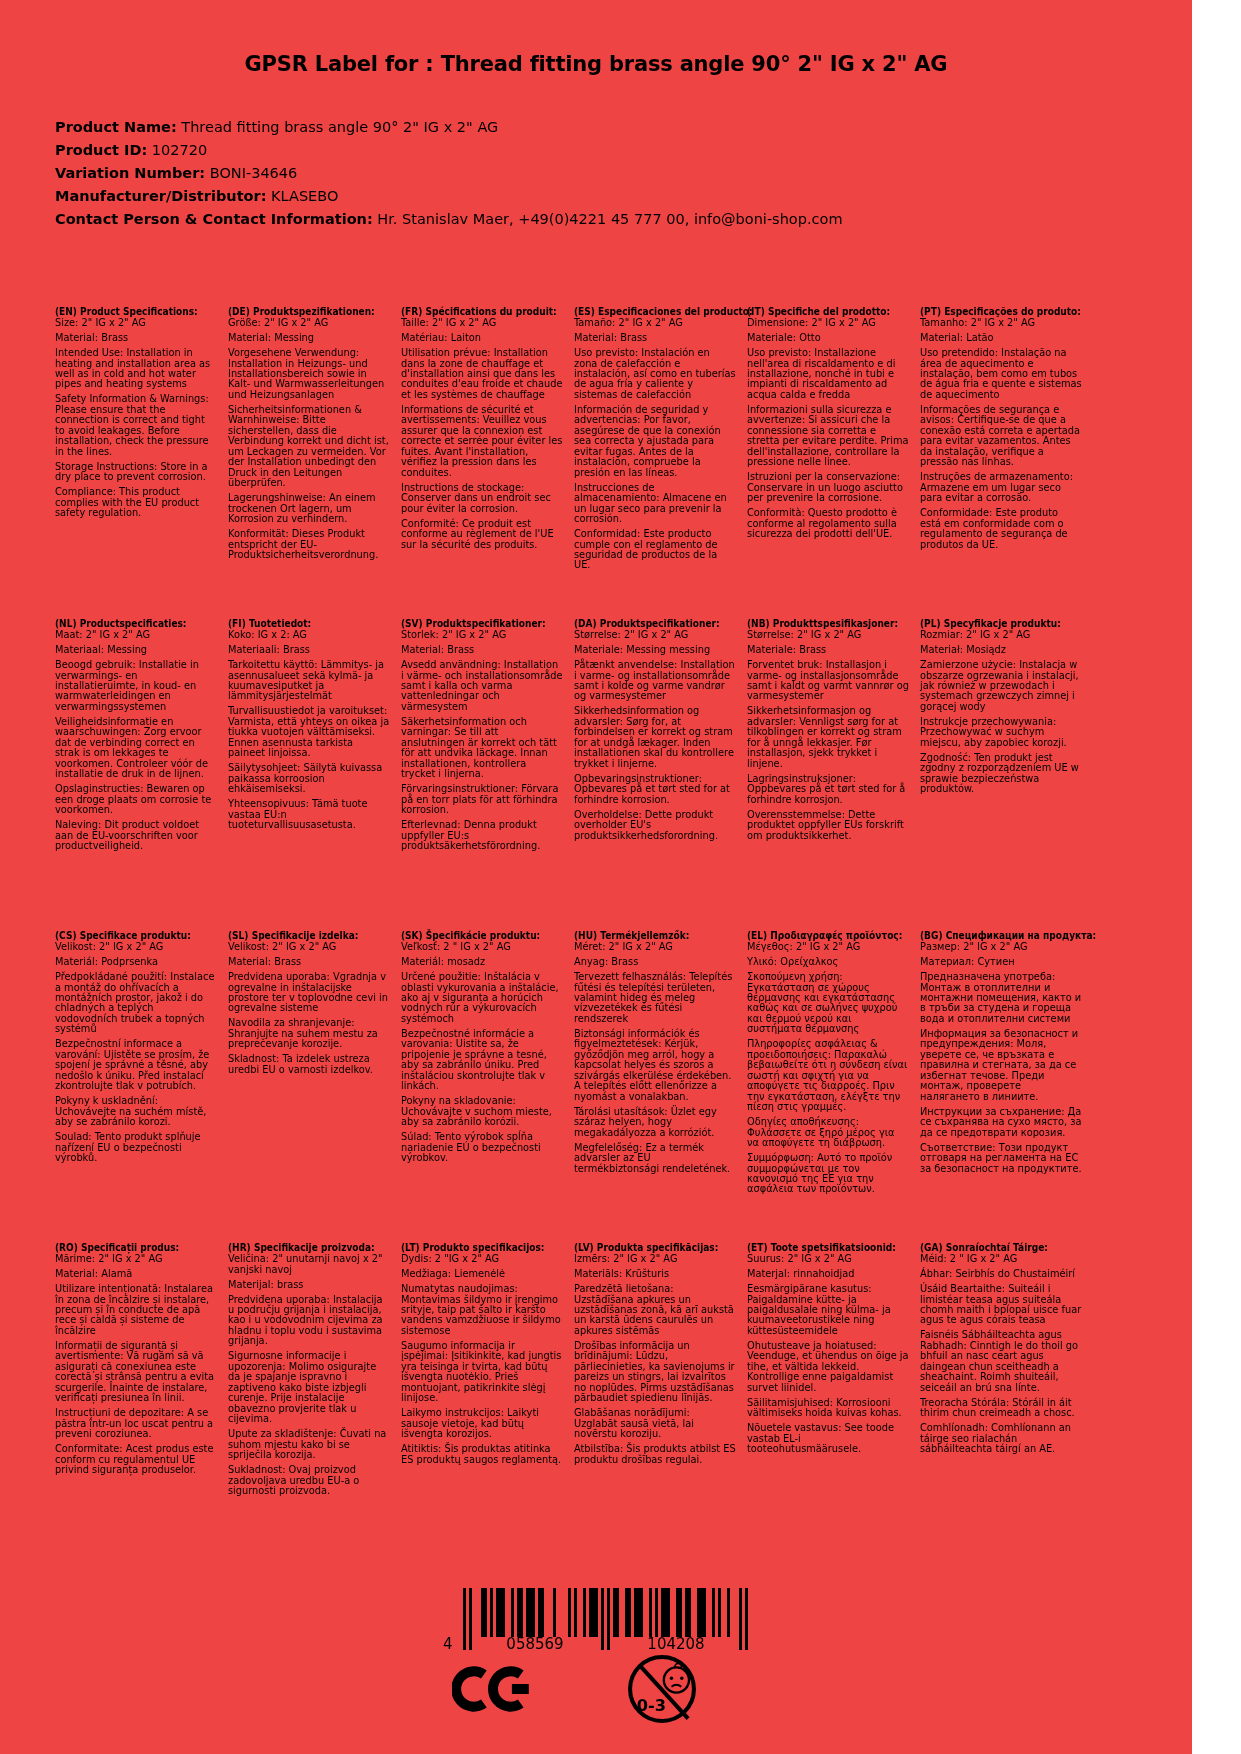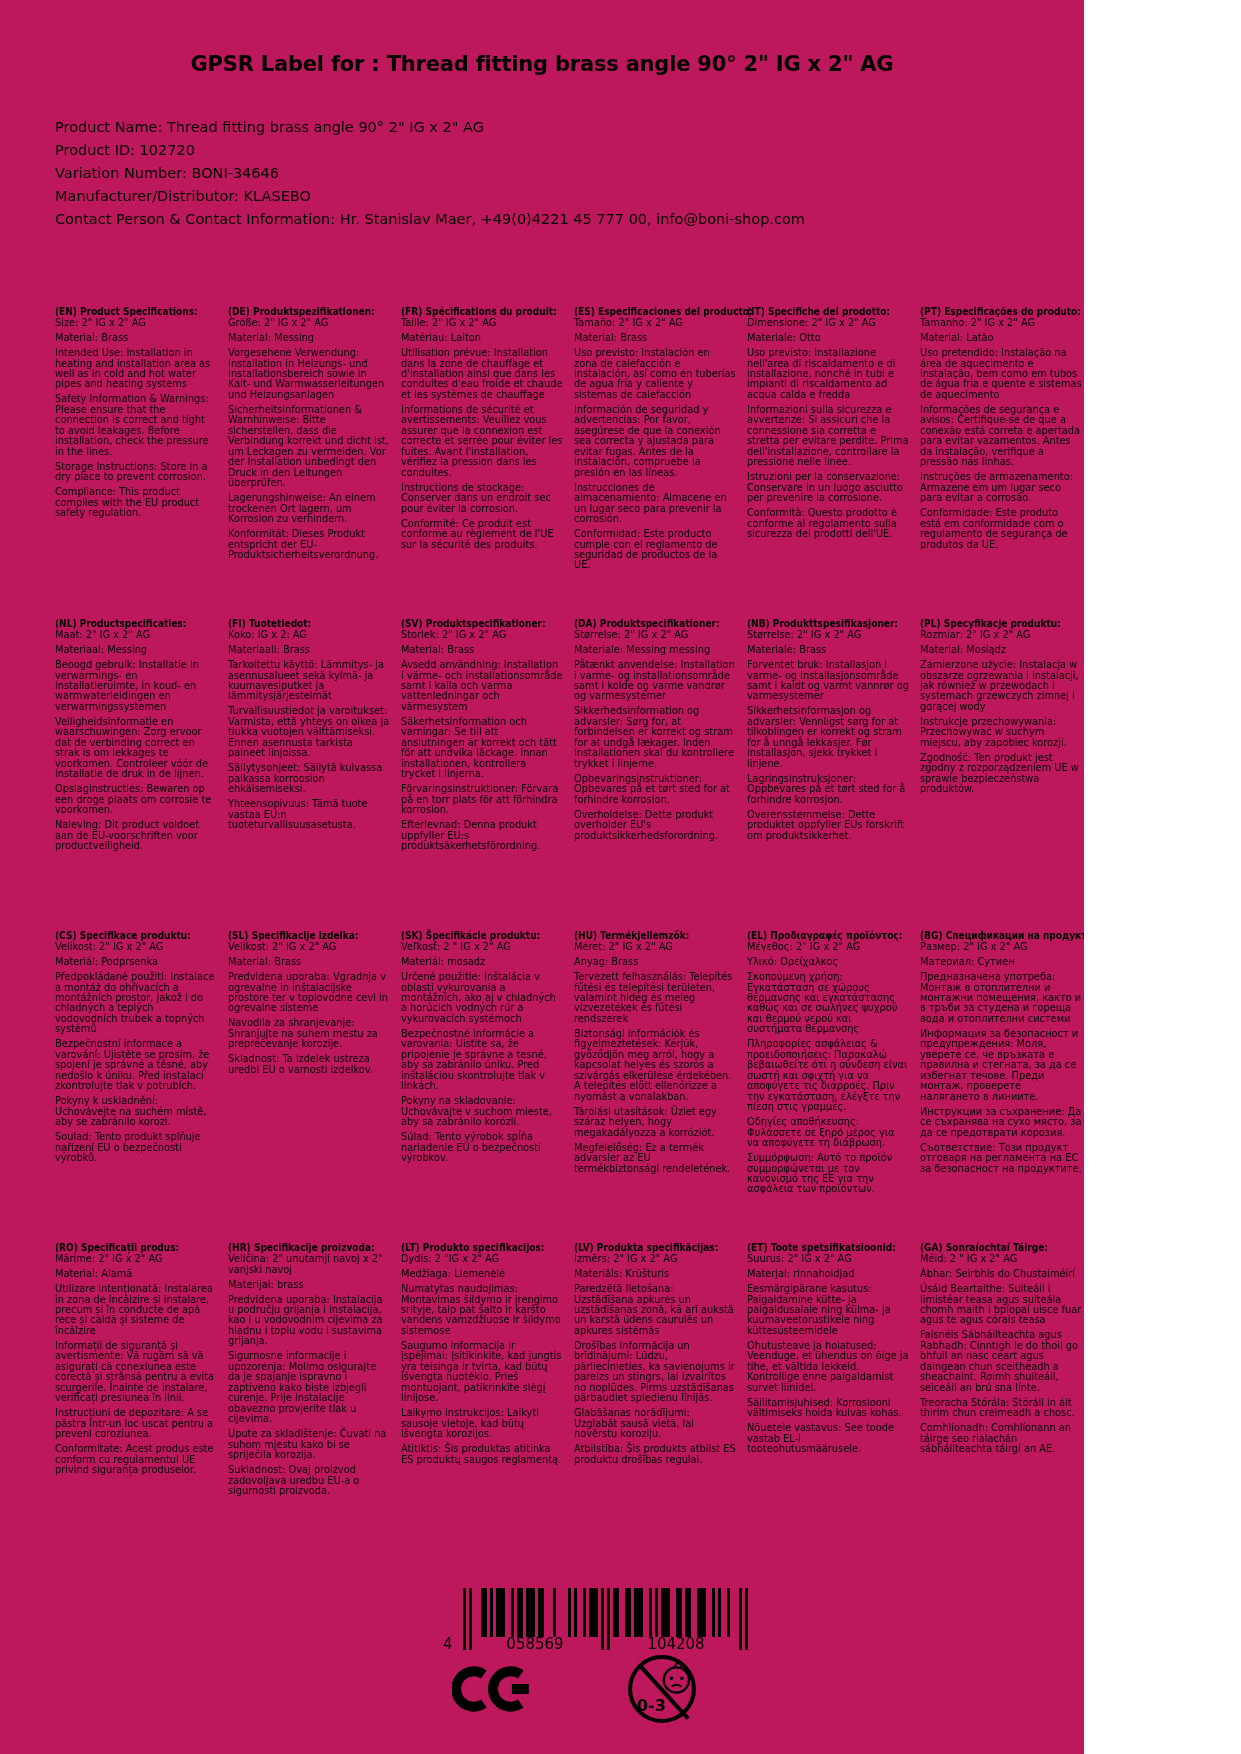--- a/index.html
+++ b/index.html
@@ -1,22 +1,22 @@
 <!DOCTYPE html>
 <html><head>
 <meta charset="utf-8">
 <style>
   html,body{margin:0;padding:0;background:#fff;}
-  .page{position:relative;width:1084px;height:1754px;background:#be185d;color:#000;
+  .page{position:relative;width:1192px;height:1754px;background:#ef4444;color:#000;
         font-family:"DejaVu Sans",sans-serif;overflow:hidden;}
   .title{position:absolute;top:52px;left:0;right:0;text-align:center;
          font-size:21px;font-weight:700;letter-spacing:-0.2px;}
   .product-info{position:absolute;top:119px;left:55px;font-size:14.5px;line-height:1.2;}
   .pi-row{margin-bottom:5.5px;white-space:nowrap;}
-  .pi-label{font-weight:400;}
+  .pi-label{font-weight:700;}
   .grid{position:absolute;top:306px;left:55px;display:grid;
         grid-template-columns:repeat(6,173px);grid-auto-rows:312px;}
   .block{overflow:visible;}
   .block-heading{font-size:11px;font-weight:700;white-space:nowrap;
                  transform:scaleX(.82);transform-origin:0 50%;line-height:1.1;}
   .pars{width:162px;}
   .par{font-size:9.8px;line-height:1.07;}
   .par + .par{margin-top:4.5px;}
   .footer{position:absolute;left:0;top:1580px;width:1241px;height:174px;}
   .barcode-svg{position:absolute;left:440px;top:8px;}
@@ -209,21 +209,21 @@
           <div class="par">Navodila za shranjevanje: Shranjujte na suhem mestu za preprečevanje korozije.</div>
           <div class="par">Skladnost: Ta izdelek ustreza uredbi EU o varnosti izdelkov.</div>
         </div>
   </div>
 
   <div class="block">
     <div class="block-heading">(SK) Špecifikácie produktu:</div>
     <div class="pars">
           <div class="par">Veľkosť: 2 " IG x 2" AG</div>
           <div class="par">Materiál: mosadz</div>
-          <div class="par">Určené použitie: Inštalácia v oblasti vykurovania a montážních, ako aj v chladných a horúcich vodných rúr a vykurovacích systémoch</div>
+          <div class="par">Určené použitie: Inštalácia v oblasti vykurovania a inštalácie, ako aj v siguranța a horúcich vodných rúr a vykurovacích systémoch</div>
           <div class="par">Bezpečnostné informácie a varovania: Uistite sa, že pripojenie je správne a tesné, aby sa zabránilo úniku. Pred inštaláciou skontrolujte tlak v linkách.</div>
           <div class="par">Pokyny na skladovanie: Uchovávajte v suchom mieste, aby sa zabránilo korózii.</div>
           <div class="par">Súlad: Tento výrobok spĺňa nariadenie EÚ o bezpečnosti výrobkov.</div>
         </div>
   </div>
 
   <div class="block">
     <div class="block-heading">(HU) Termékjellemzők:</div>
     <div class="pars">
           <div class="par">Méret: 2" IG x 2" AG</div>

